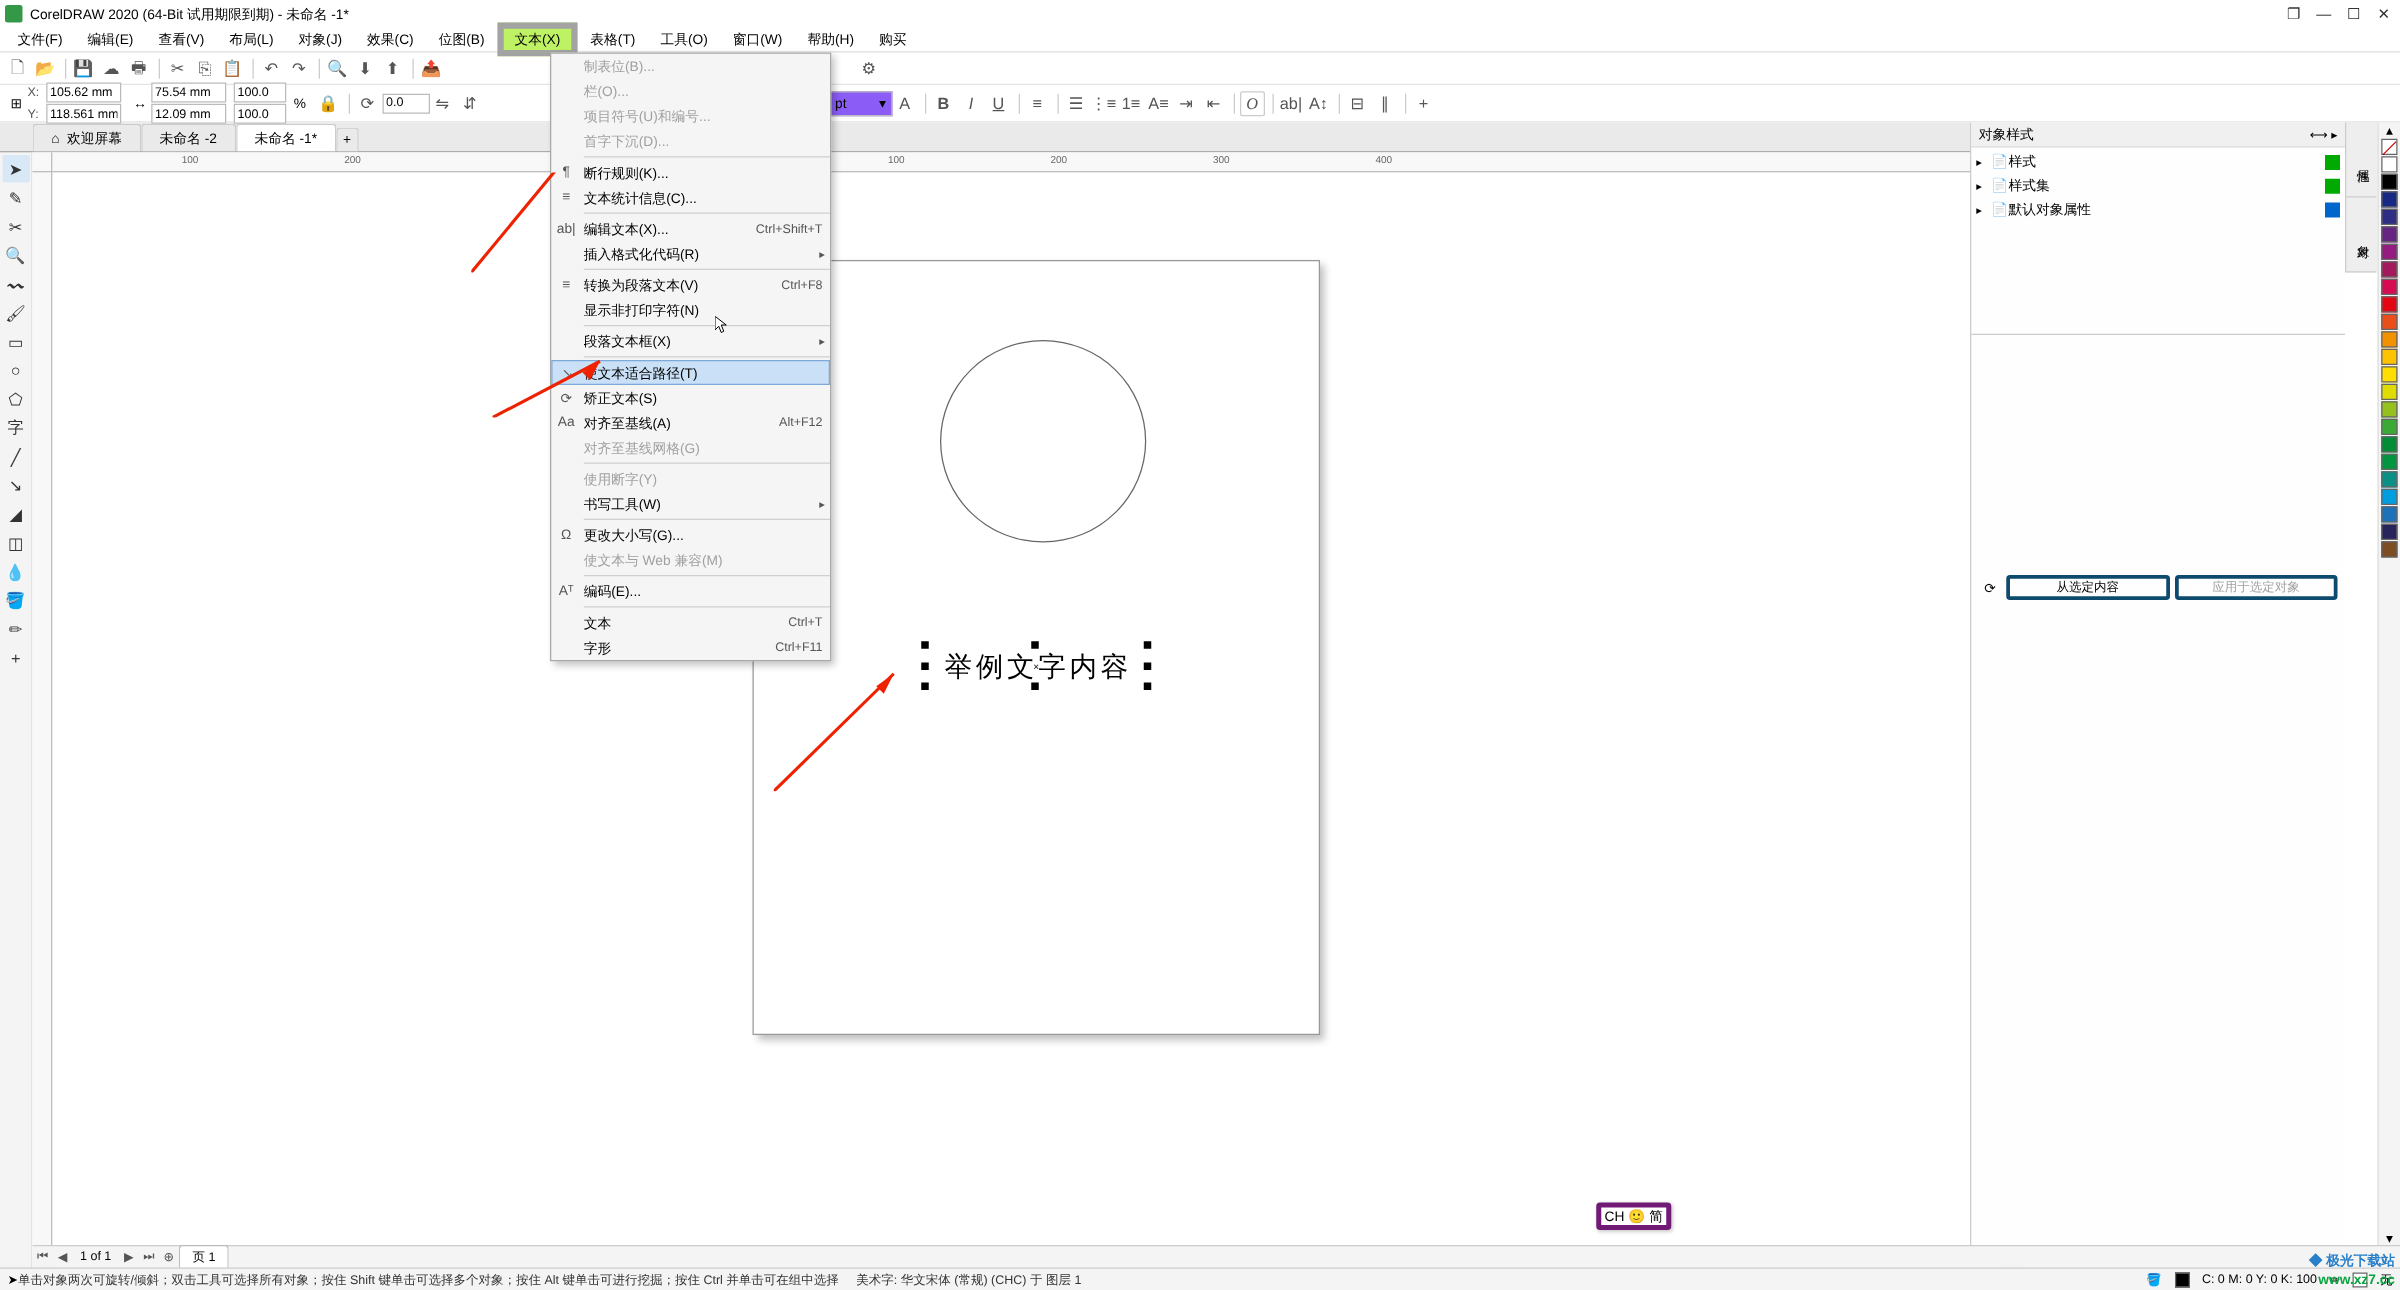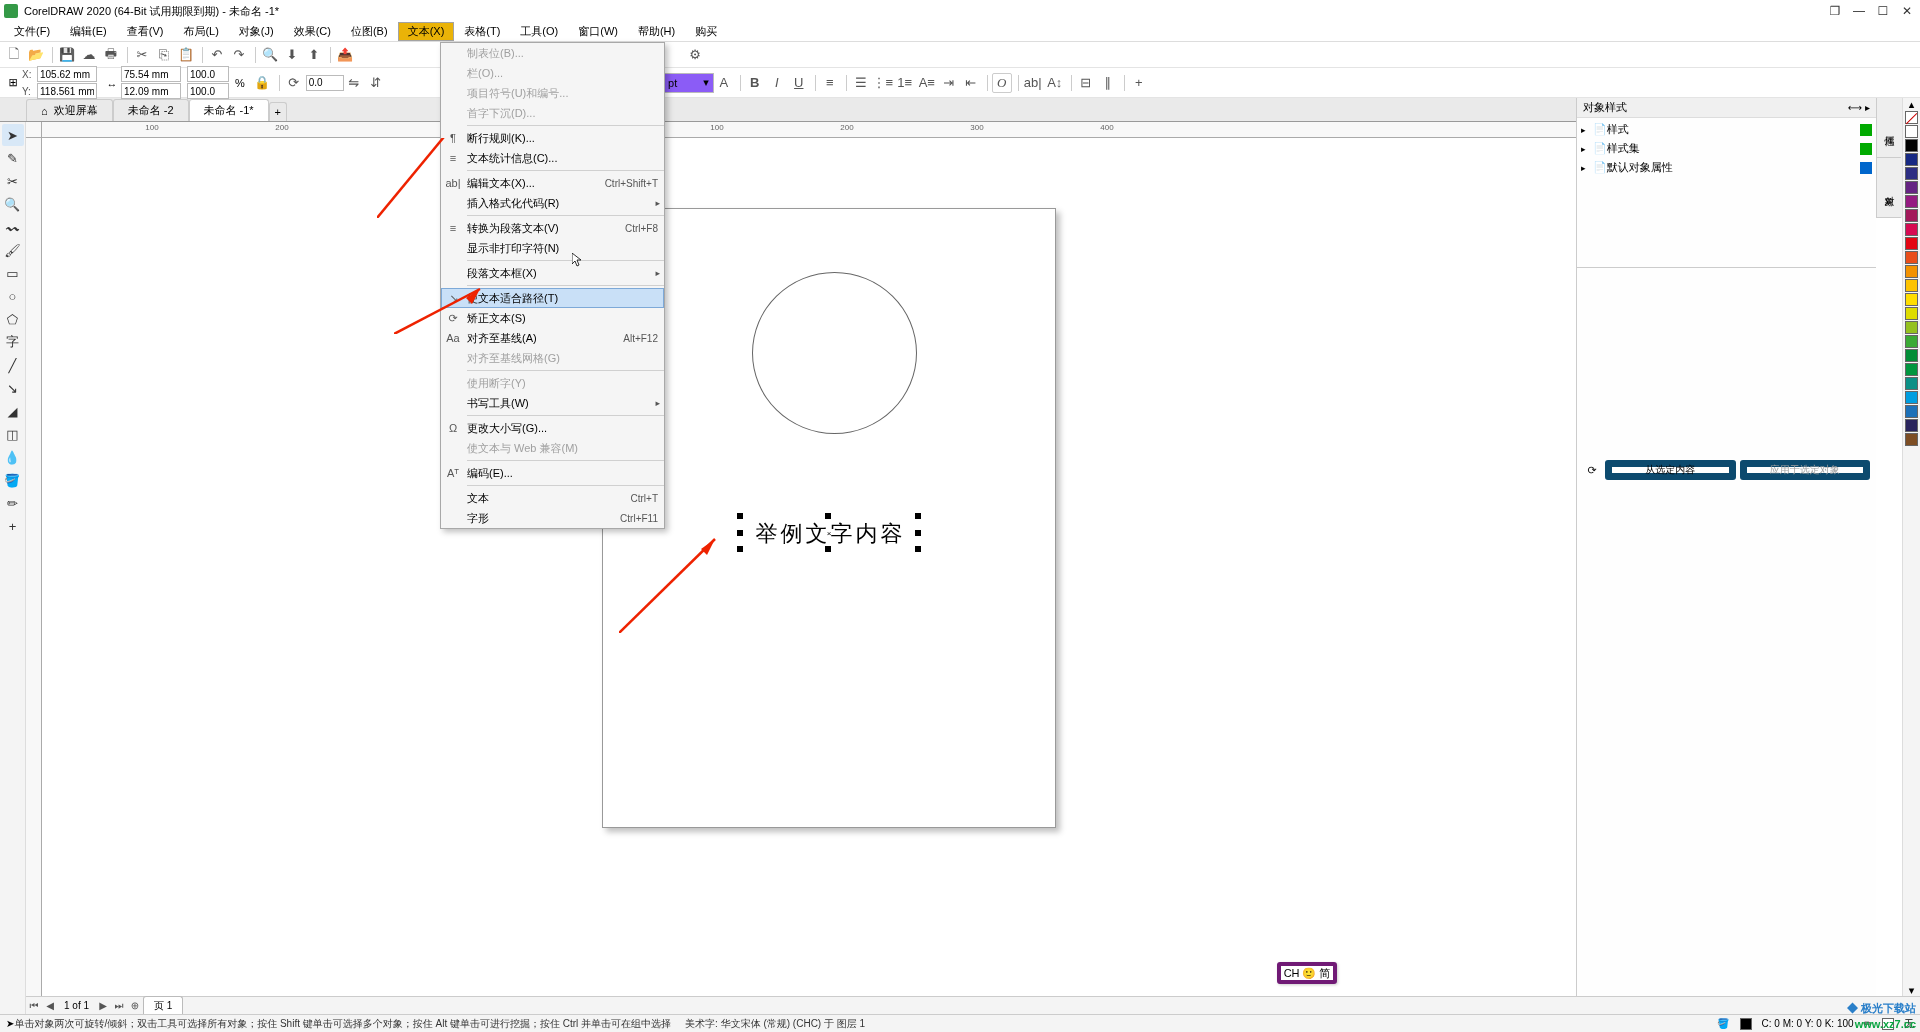--- a/index.html
+++ b/index.html
@@ -4,21 +4,21 @@
 <style>
   * { box-sizing: border-box; margin: 0; padding: 0; font-family: "Microsoft YaHei", "SimSun", Arial, sans-serif; }
   body { background: #fff; font-size: 11px; overflow: hidden; width: 1920px; height: 1032px; color: #000; user-select: none; }
   .title-bar { height: 22px; background: #fff; display: flex; align-items: center; padding: 0 4px; }
   .title-bar .logo { width: 14px; height: 14px; background: #349947; border-radius: 2px; margin-right: 6px; position: relative; }
   .title-bar .title { font-size: 11px; }
   .title-bar .window-controls { margin-left: auto; display: flex; gap: 6px; }
   .win-btn { width: 18px; height: 16px; display: flex; align-items: center; justify-content: center; font-size: 12px; color: #333; }
   .menu-bar { height: 20px; background: #fff; display: flex; align-items: center; padding-left: 4px; border-bottom: 1px solid #ddd; }
   .menu-bar .menu-item { padding: 2px 10px; font-size: 11px; cursor: default; }
-  .menu-bar .menu-item.active { background: #eab308; border: 1px solid #a3a3a3; padding: 1px 9px; }
+  .menu-bar .menu-item.active { background: #bef264; border: 5px solid #a3a3a3; padding: 1px 9px; }
   .toolbar-row { height: 26px; display: flex; align-items: center; padding-left: 4px; border-bottom: 1px solid #e4e4e4; }
   .tb-btn { width: 20px; height: 20px; display: flex; align-items: center; justify-content: center; color: #555; font-size: 13px; margin-right: 2px; border-radius: 2px; }
   .tb-sep { width: 1px; height: 16px; background: #ccc; margin: 0 4px; }
   .prop-bar { height: 30px; display: flex; align-items: center; padding-left: 4px; border-bottom: 1px solid #e4e4e4; }
   .prop-input { width: 60px; height: 16px; font-size: 10px; border: 1px solid #bbb; padding: 0 2px; background: #fff; }
   .prop-pair { display: flex; flex-direction: column; gap: 1px; margin-right: 6px; }
   .prop-label { font-size: 10px; color: #555; margin-right: 3px; display: inline-block; width: 12px; }
   .main-area { position: relative; display: flex; height: 900px; }
   .left-toolbox { width: 26px; background: #f4f4f4; border-right: 1px solid #ddd; display: flex; flex-direction: column; align-items: center; padding-top: 2px; }
   .tool-btn { width: 22px; height: 22px; display: flex; align-items: center; justify-content: center; font-size: 13px; color: #333; margin-bottom: 1px; border-radius: 2px; }
@@ -44,21 +44,21 @@
   .dd-item .submenu-arrow { position: absolute; right: 4px; font-size: 9px; color: #555; }
   .dd-item .ico { position: absolute; left: 4px; width: 16px; text-align: center; font-size: 11px; color: #555; }
   .dd-sep { height: 1px; background: #d0d0d0; margin: 2px 0 2px 26px; }
   .red-arrow { position: absolute; pointer-events: none; z-index: 200; }
   .right-panel { position: absolute; right: 0; top: 98px; width: 300px; bottom: 36px; background: #fefefe; border-left: 1px solid #ccc; }
   .rp-header { height: 20px; padding: 2px 6px; font-size: 11px; border-bottom: 1px solid #ddd; background:#f0f0f0; display:flex; align-items:center;}
   .rp-tree-item { padding: 2px 4px 2px 16px; font-size: 11px; display: flex; align-items: center; position: relative; }
   .rp-tree-item::before { content: "▸"; position: absolute; left: 4px; font-size: 9px; }
   .rp-mini-btn { width: 12px; height: 12px; background: #0a0; margin-left: auto; }
   .rp-bottom { position: absolute; bottom: 510px; left: 0; right: 0; padding: 6px; display: flex; gap: 4px; align-items:center;}
-  .rp-btn { flex: 1; height: 20px; border: 7px solid #0c4a6e; border-radius: 3px; font-size: 10px; display: flex; align-items: center; justify-content: center; }
+  .rp-btn { flex: 1; height: 20px; border: 3px solid #0c4a6e; border-radius: 3px; font-size: 10px; display: flex; align-items: center; justify-content: center; }
   .rp-btn.disabled { color: #a0a0a0; }
   .color-column { position: absolute; right: 0; top: 98px; width: 18px; bottom: 36px; background: #f4f4f4; border-left: 1px solid #ddd; display: flex; flex-direction: column; align-items: center; }
   .color-swatch { width: 13px; height: 13px; margin-top: 1px; border: 1px solid #666; }
   .right-prop-tabs { position:absolute; right:18px; top:98px; width:26px; display:flex; flex-direction:column; background:#eee; border-left:1px solid #ccc;}
   .rprop-tab { width:24px; height:60px; writing-mode:vertical-rl; font-size:10px; display:flex; align-items:center; justify-content:center; border-bottom:1px solid #ccc;}
   .page-nav { position:absolute; bottom:18px; left:26px; right:0; height:18px; display:flex; align-items:center; background:#f4f4f4; border-top:1px solid #ccc; font-size:10px;}
   .pn-btn { width:16px; height:14px; display:flex; align-items:center; justify-content:center; color:#555; }
   .pn-tab { padding:2px 10px; background:#fff; border:1px solid #bbb; border-bottom:none; border-radius:3px 3px 0 0;}
   .status-bar { position:absolute; bottom:0; left:0; right:0; height:18px; background:#f4f4f4; border-top:1px solid #ccc; display:flex; align-items:center; font-size:10px; padding:0 6px;}
   .status-seg { margin-right:14px; color:#333;}

